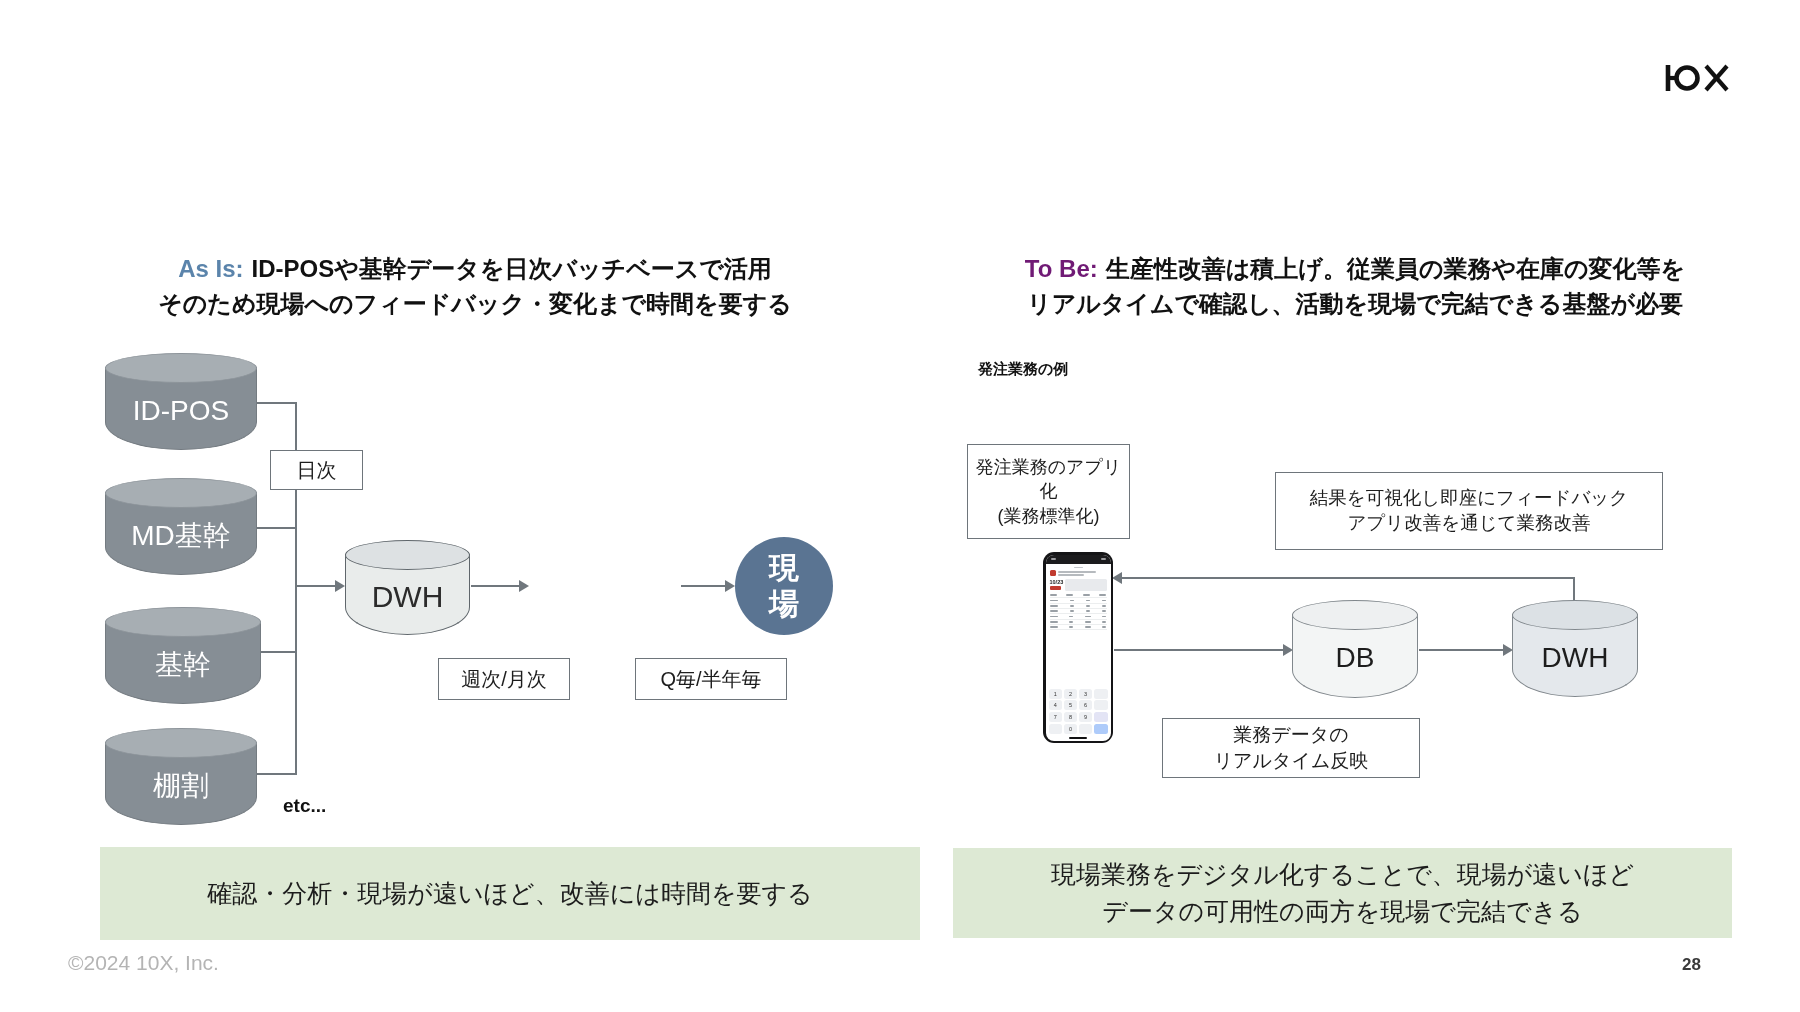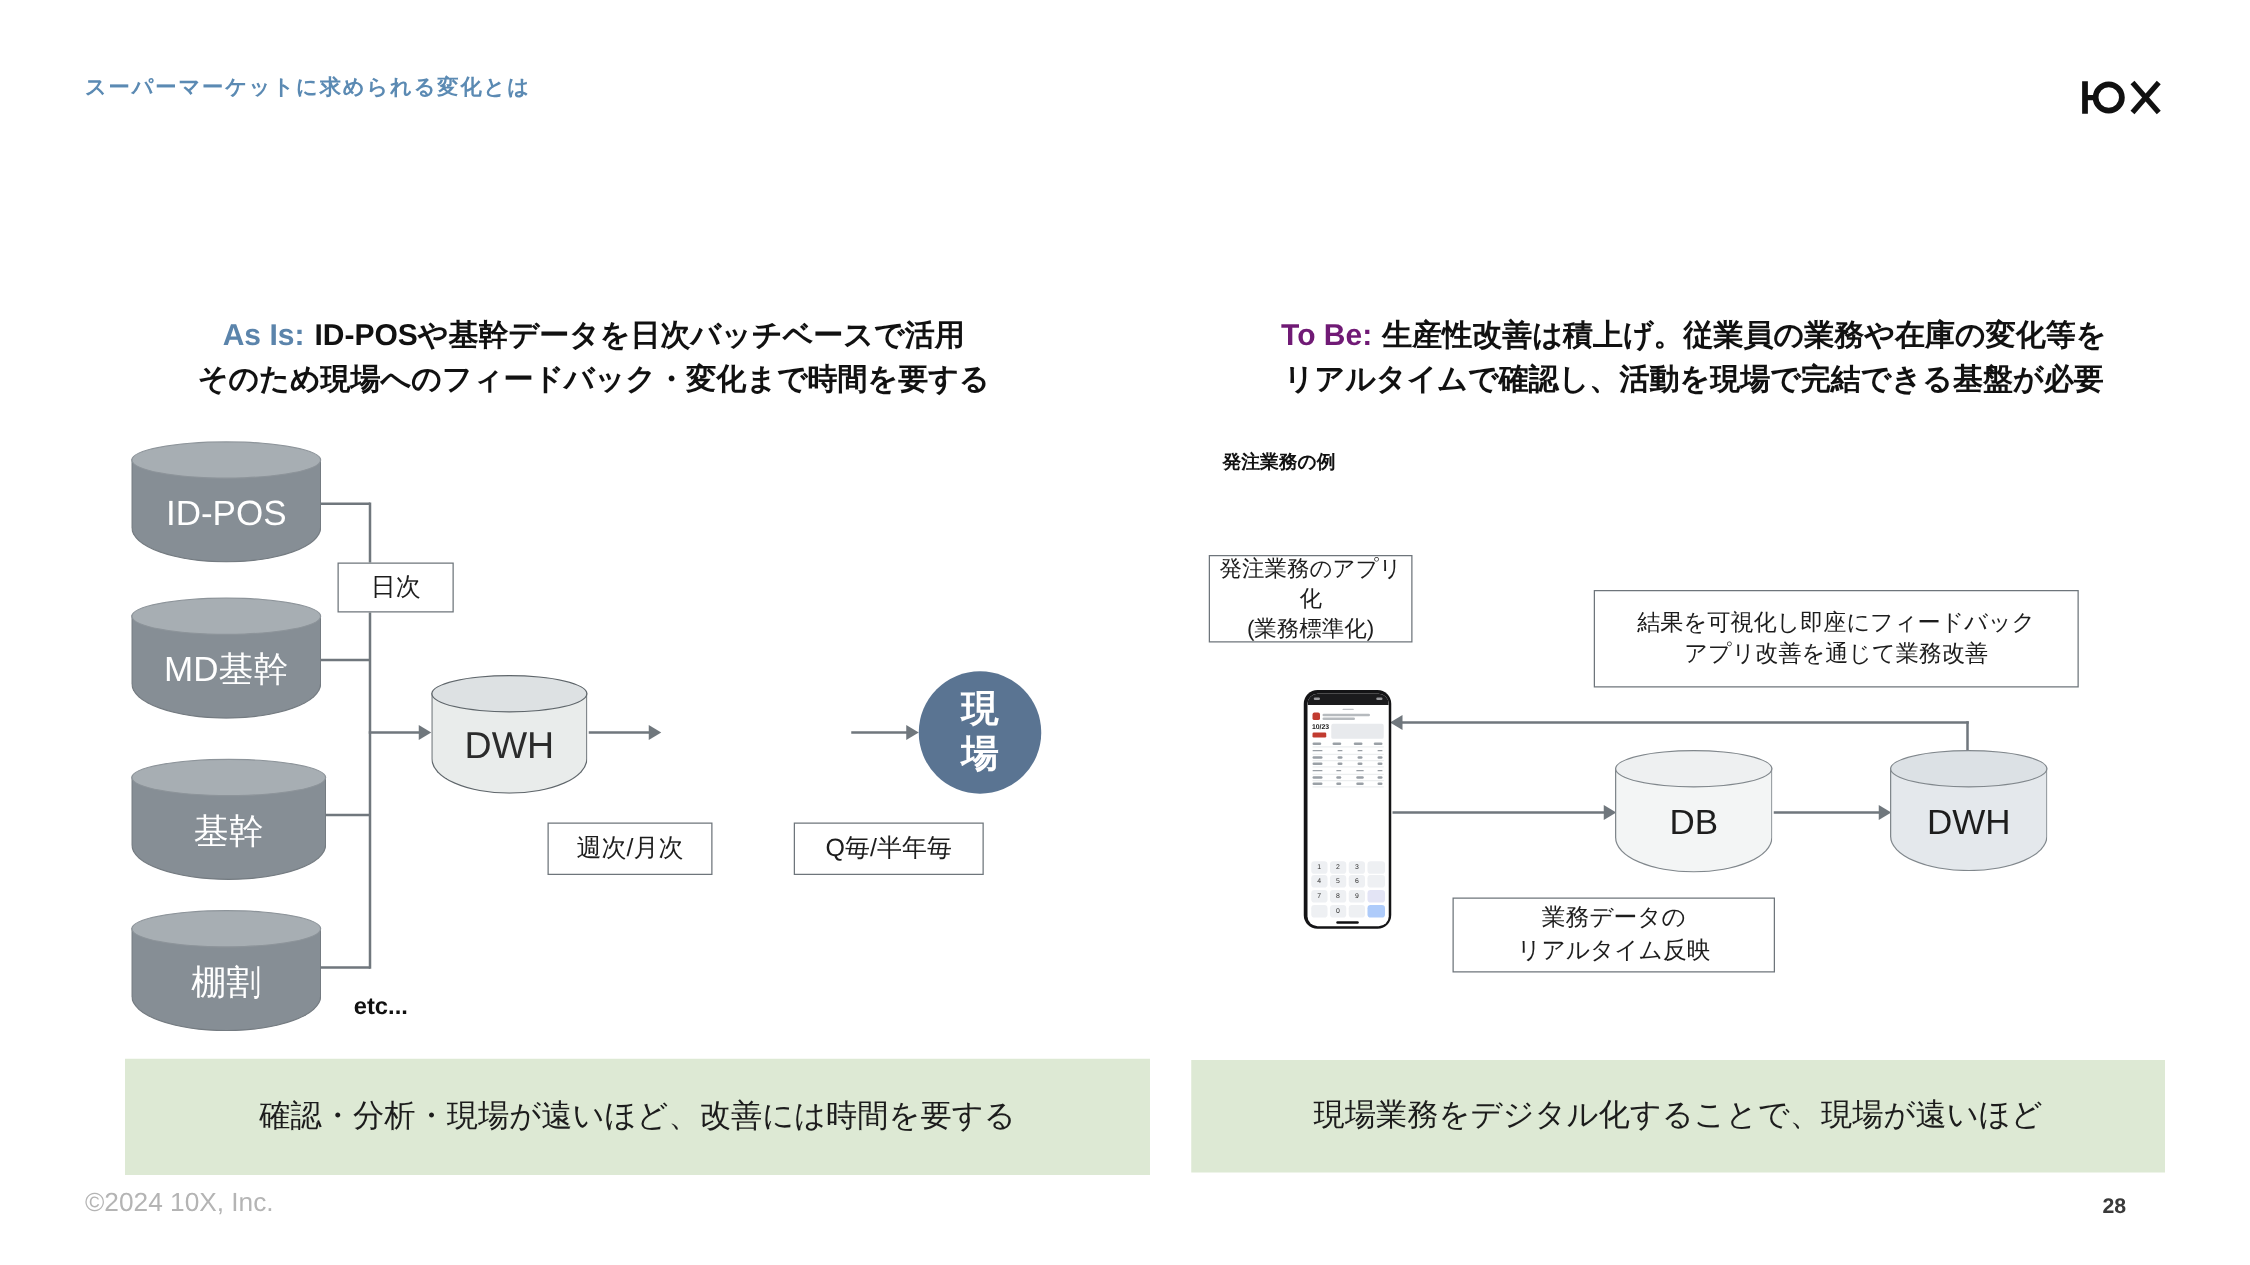--- a/index.html
+++ b/index.html
@@ -81,21 +81,20 @@
 
   
   .copyright { position:absolute; left:68px; top:951px; font-size:21px; color:#b4b4b4; }
   .pageno    { position:absolute; left:1682px; top:955px; font-size:17px; font-weight:700; color:#3a3a3a; }
 </style>
 </head>
 <body>
 
 <div class="slide">
 
-  <div class="kicker">スーパーマーケットに求められる変化とは</div>
   <svg class="logo" viewBox="0 0 74 46" aria-hidden="true">
     <line x1="8" y1="9" x2="8" y2="35" stroke="#111" stroke-width="4.6"></line>
     <line x1="8" y1="22" x2="17" y2="22" stroke="#111" stroke-width="4.2"></line>
     <circle cx="27" cy="22" r="10.5" fill="none" stroke="#111" stroke-width="4.6"></circle>
     <line x1="46" y1="10" x2="67" y2="34" stroke="#111" stroke-width="4.2"></line>
     <line x1="67" y1="10" x2="46" y2="34" stroke="#111" stroke-width="4.2"></line>
   </svg>
 
   <div class="col-heading" style="left:85px; top:252px; width:780px;">
     <div><span class="lbl-asis">As Is:</span><span>ID-POSや基幹データを日次バッチベースで活用</span></div>
@@ -163,21 +162,21 @@
   <div class="tagbox" style="left:635px; top:658px; width:152px; height:42px;">
     <span>Q毎/半年毎</span>
   </div>
 
   <div class="green" style="left:100px; top:847px; width:820px; height:93px;">
     <div>確認・分析・現場が遠いほど、改善には時間を要する</div>
   </div>
 
   <div class="example-label">発注業務の例</div>
 
-  <div class="tagbox" style="left:967px; top:444px; width:163px; height:70px; font-size:18px;">
+  <div class="tagbox" style="left:967px; top:444px; width:163px; height:95px; font-size:18px;">
     <div>発注業務のアプリ化</div>
     <div>(業務標準化)</div>
   </div>
 
   <div class="tagbox" style="left:1275px; top:472px; width:388px; height:78px; font-size:18.5px;">
     <div>結果を可視化し即座にフィードバック</div>
     <div>アプリ改善を通じて業務改善</div>
   </div>
 
   <div class="hline" style="left:1121px; top:577px; width:454px;"></div>
@@ -288,18 +287,19 @@
     <div class="cyl-label">DWH</div>
   </div>
 
   <div class="tagbox" style="left:1162px; top:718px; width:258px; height:60px; font-size:19px;">
     <div>業務データの</div>
     <div>リアルタイム反映</div>
   </div>
 
   <div class="green" style="left:953px; top:848px; width:779px; height:90px;">
     <div>現場業務をデジタル化することで、現場が遠いほど</div>
+    <div>データの可用性の両方を現場で完結できる</div>
   </div>
 
   <div class="copyright">©2024 10X, Inc.</div>
   <div class="pageno">28</div>
 
 </div>
 
 </body></html>

